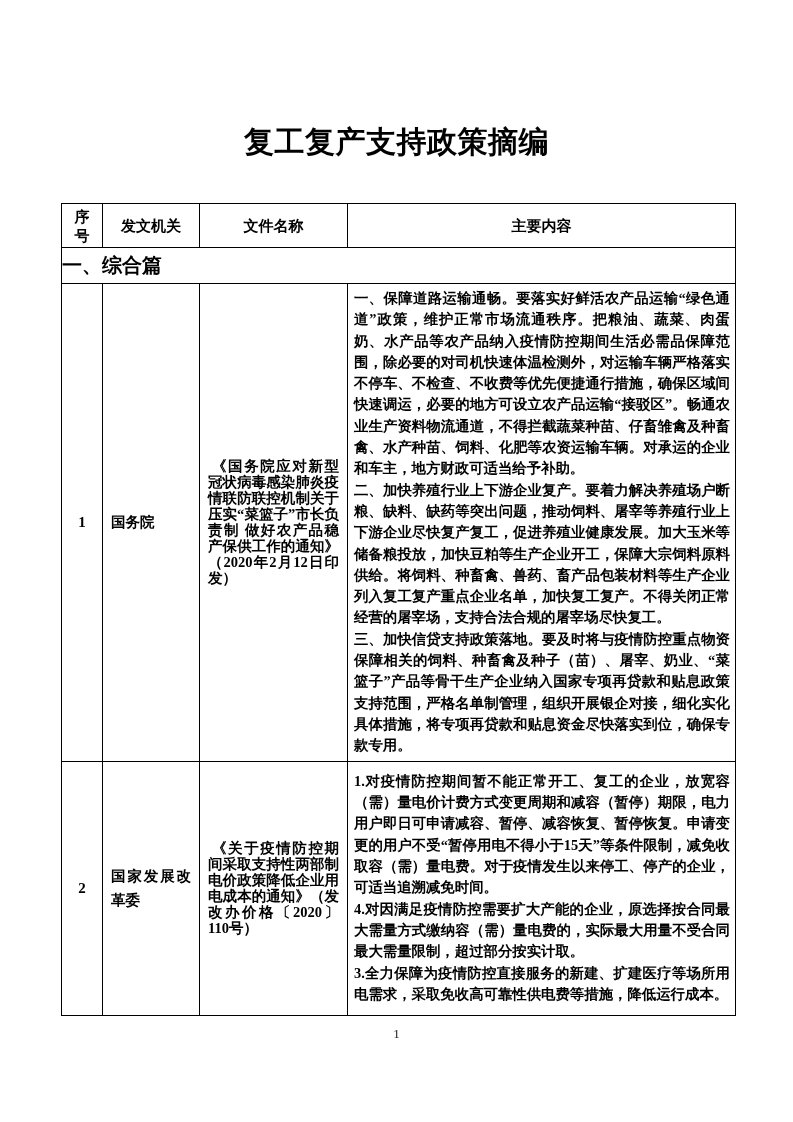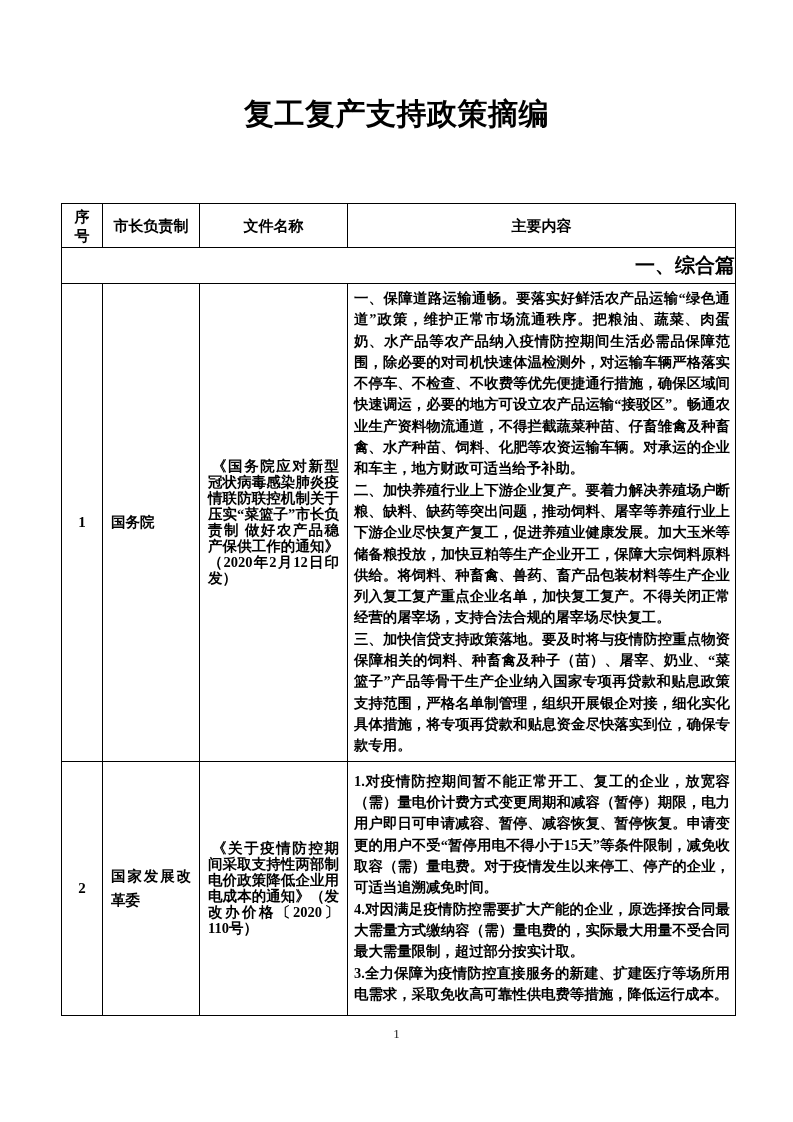--- a/index.html
+++ b/index.html
@@ -11,21 +11,21 @@
     overflow: hidden;
     position: relative;
   }
   .page {
     width: 793px; height: 1122px;
     position: relative;
     background: #fff;
   }
   .doc-title {
     position: absolute;
-    top: 94px; left: 0;
+    top: 122px; left: 0;
     width: 100%;
     text-align: center;
     font-family: "Liberation Sans", sans-serif;
     font-weight: bold;
     font-size: 30px;
     letter-spacing: 0.5px;
     color: #000;
   }
   table.policy-table {
     position: absolute;
@@ -47,21 +47,21 @@
   .policy-table th {
     font-family: "Liberation Sans", sans-serif;
     font-weight: bold;
     font-size: 15px;
     text-align: center;
     line-height: 19px;
   }
   .policy-table th.h-index { padding: 0 12px; }
   tr.section-row { height: 36px; }
   tr.section-row td {
-    text-align: right;
+    text-align: left;
     font-family: "Liberation Sans", sans-serif;
     font-weight: bold;
     font-size: 20px;
   }
   tr.data-row-1 { height: 477px; }
   tr.data-row-2 { height: 254px; }
   td.cell-index {
     text-align: center;
     font-weight: bold;
     font-size: 15px;
@@ -112,21 +112,21 @@
   <table class="policy-table">
     <colgroup>
       <col class="c-index">
       <col class="c-agency">
       <col class="c-doc">
       <col class="c-main">
     </colgroup>
     <thead>
       <tr>
         <th class="h-index">序号</th>
-        <th>市长负责制</th>
+        <th>发文机关</th>
         <th>文件名称</th>
         <th>主要内容</th>
       </tr>
     </thead>
     <tbody>
       <tr class="section-row">
         <td colspan="4">一、综合篇</td>
       </tr>
 
       <tr class="data-row-1">

